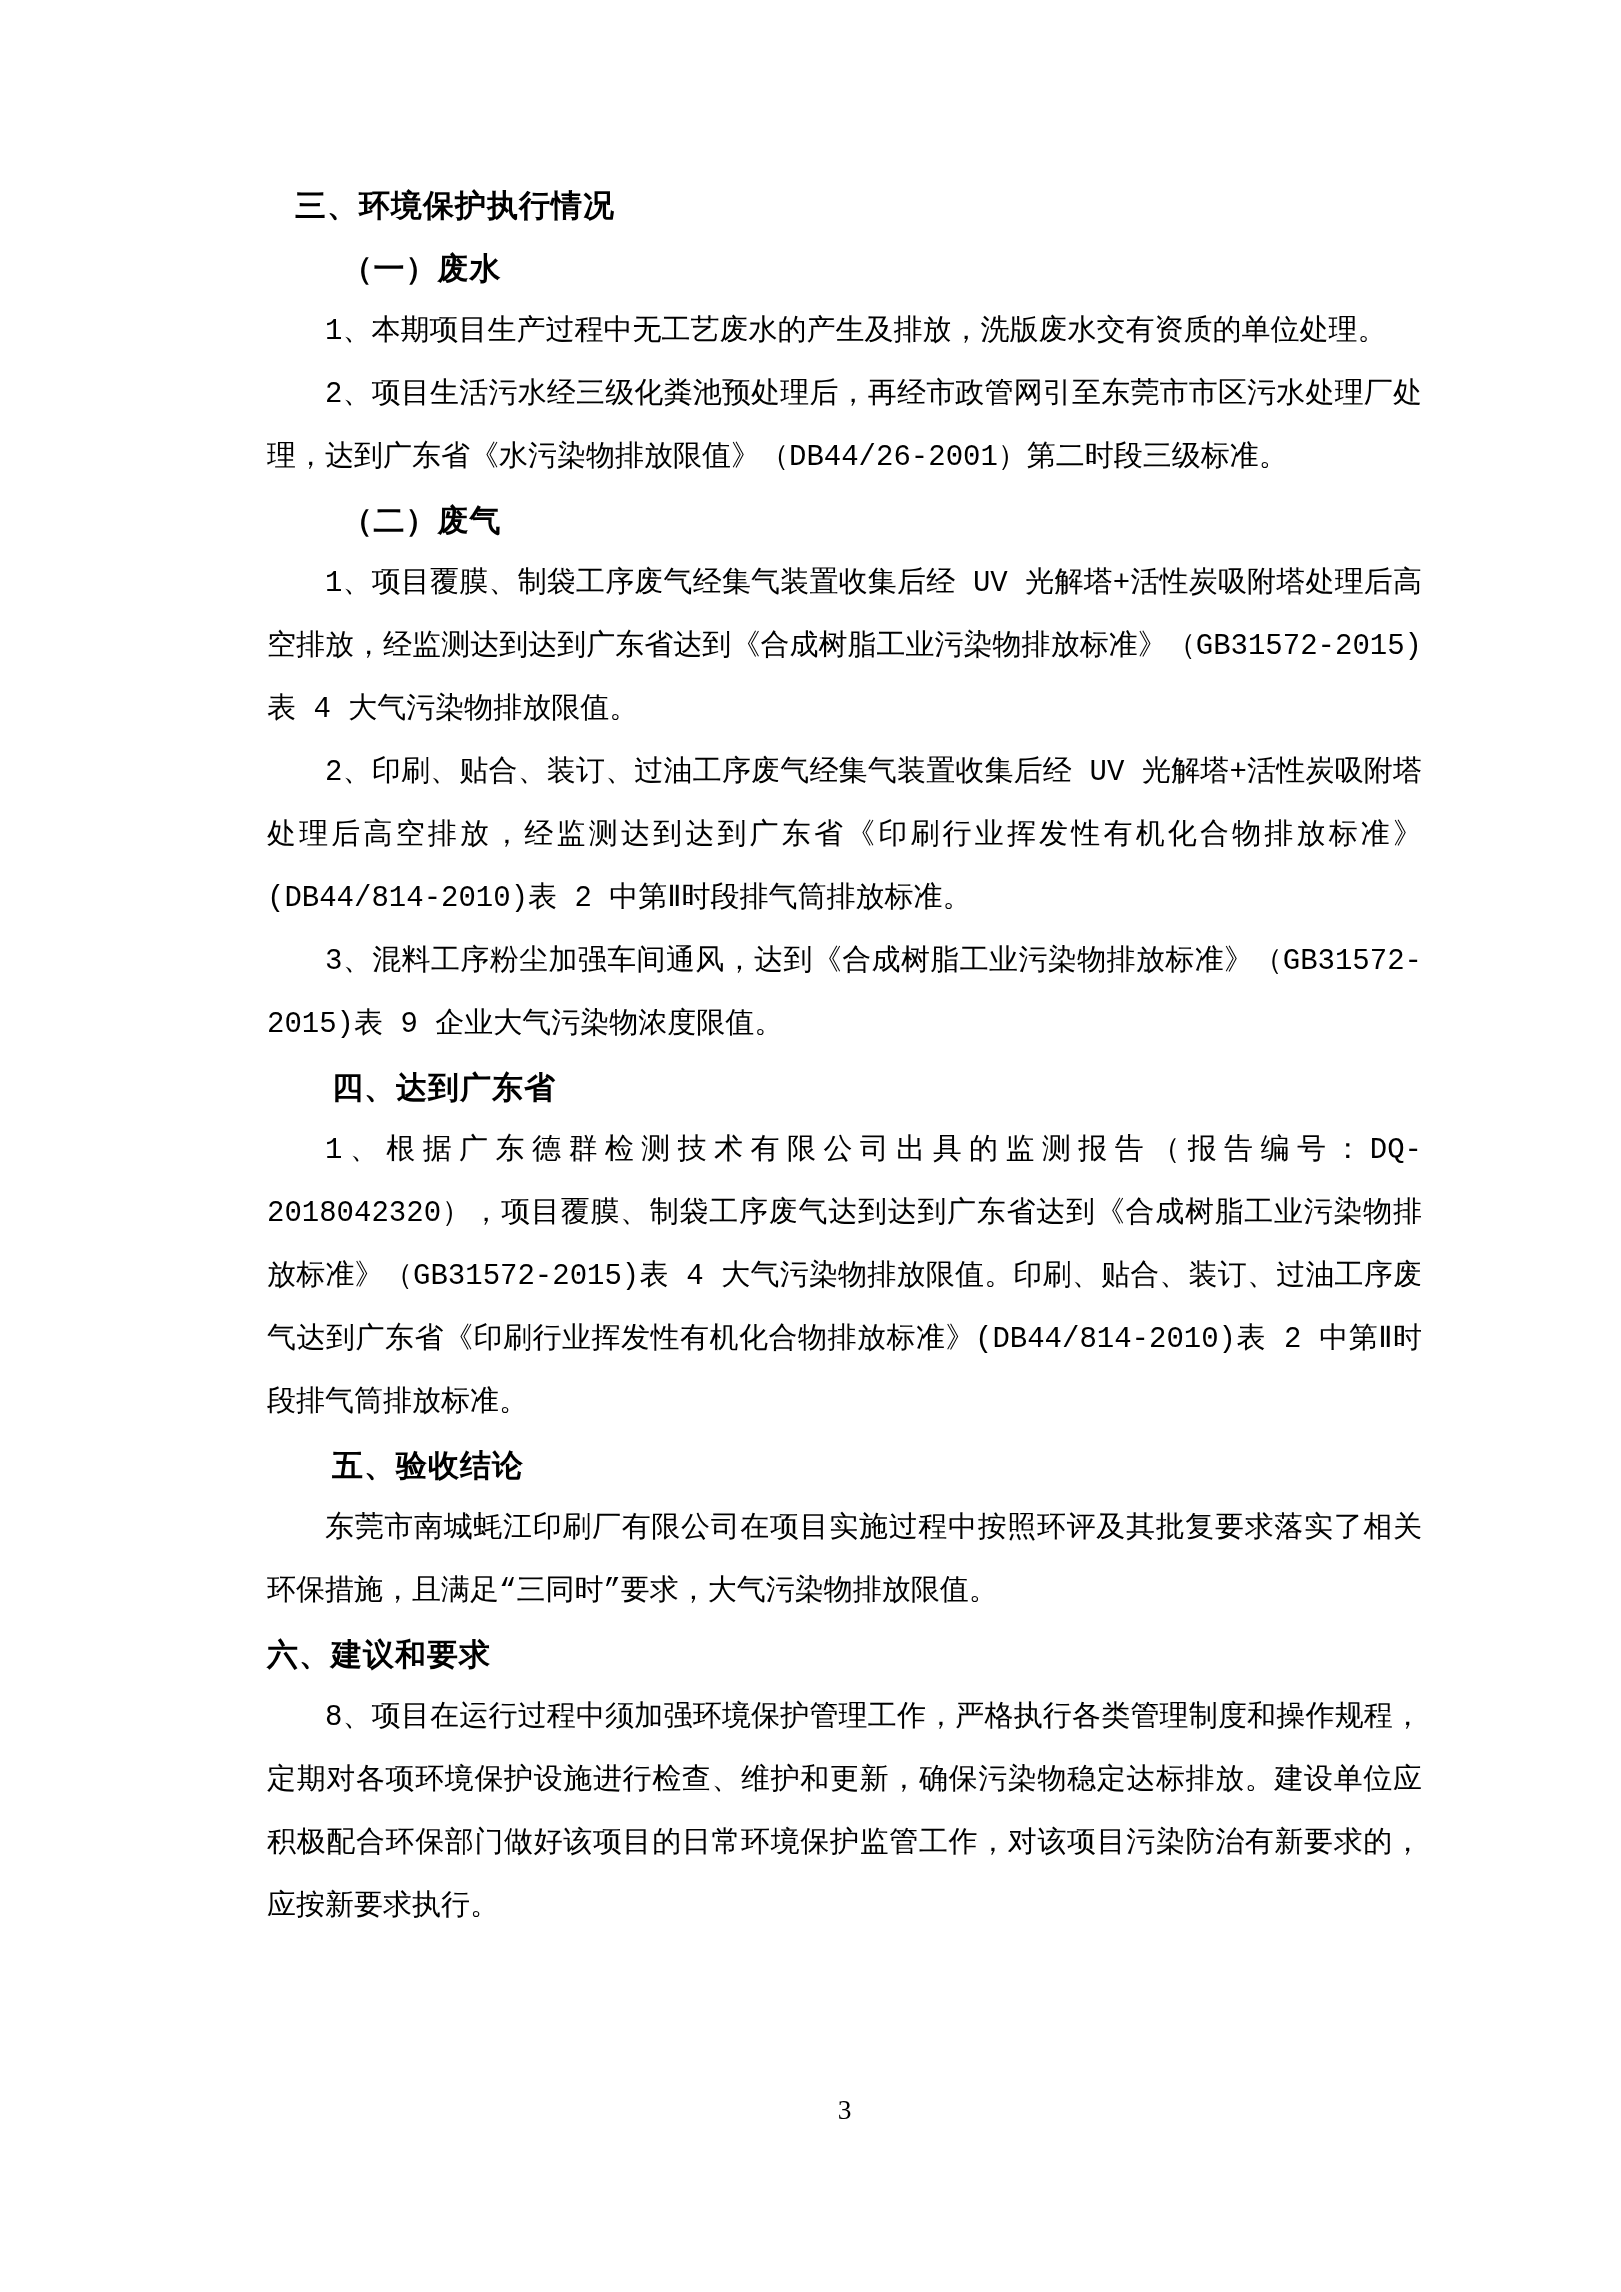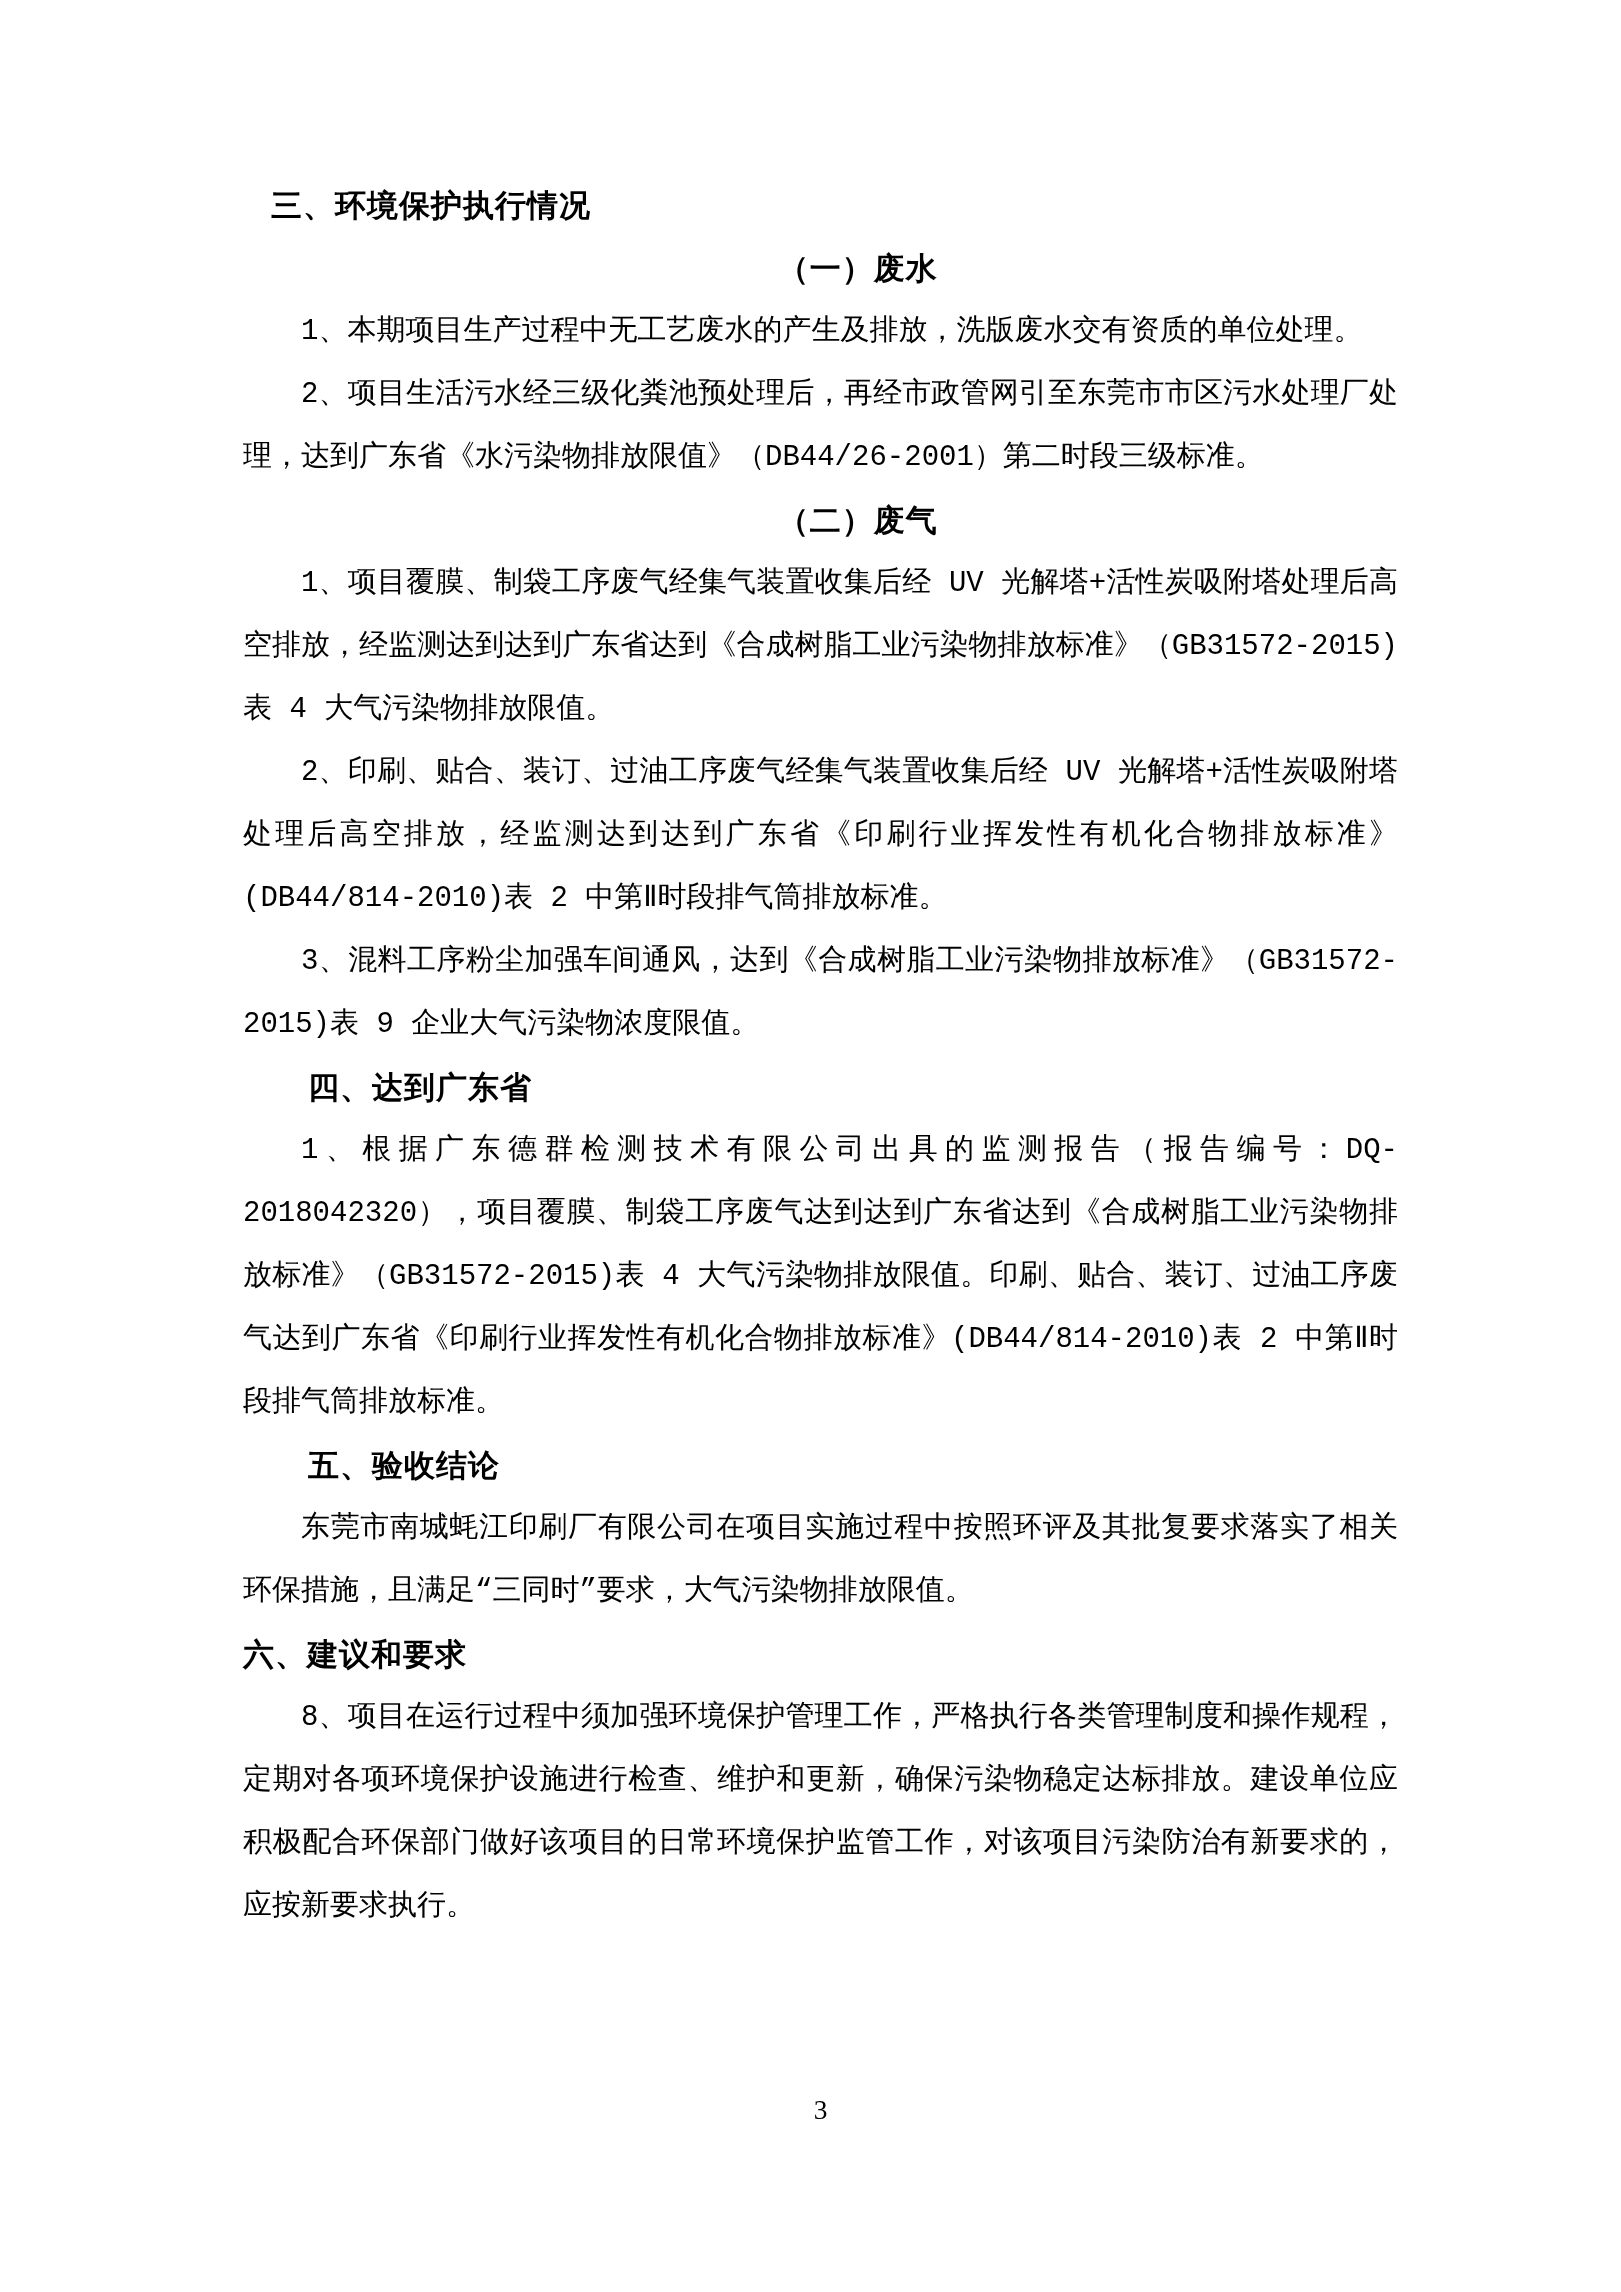--- a/index.html
+++ b/index.html
@@ -13,20 +13,21 @@
     font-family: "Liberation Serif", "DejaVu Serif", serif;
     color: #000000;
     position: relative;
   }
   .page {
     position: relative;
     width: 1579px;
     height: 2293px;
     background: #ffffff;
     overflow: hidden;
+    margin-left: 24px;
   }
   .content {
     position: absolute;
     left: 243px;
     top: 174px;
     width: 1155px;
   }
   p.body {
     margin: 0;
     font-size: 29px;
@@ -39,21 +40,21 @@
   }
   .h {
     margin: 0;
     font-family: "Liberation Sans", "DejaVu Sans", sans-serif;
     font-weight: bold;
     font-size: 31px;
     line-height: 63px;
     letter-spacing: 1px;
   }
   .ind-main { text-indent: 0.9em; }  
-  .ind-sub  { text-indent: 2.4em; text-align: center; }  
+  .ind-sub  { text-indent: 2.4em; }  
   .ind-2    { text-indent: 2.1em; }  
   .ind-0    { text-indent: 0; }      
   .page-num {
     position: absolute;
     left: 243px;
     width: 1155px;
     top: 2094px;
     text-align: center;
     font-size: 27.4px;
     line-height: 33px;

